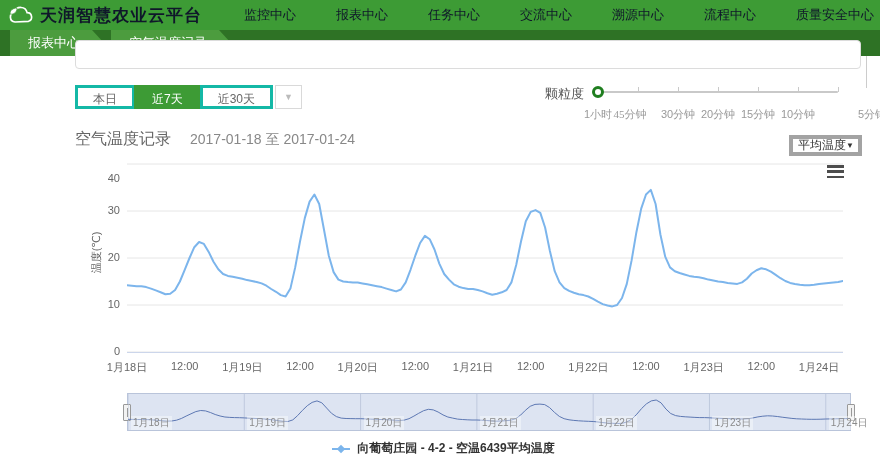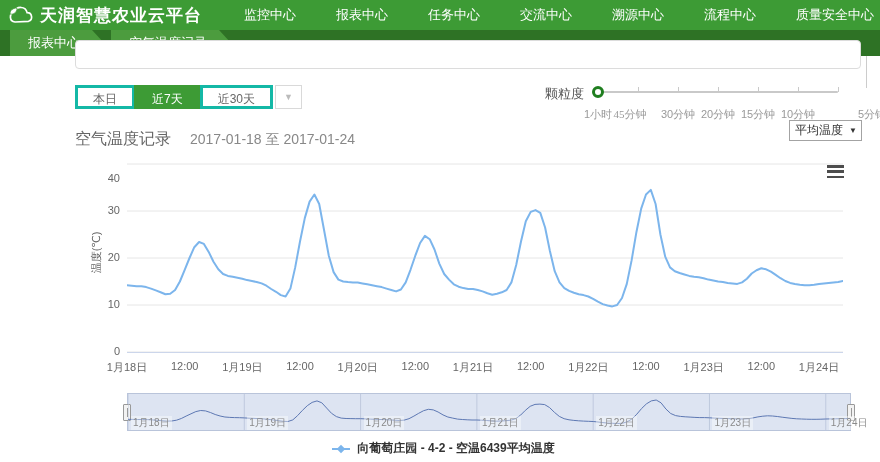--- a/index.html
+++ b/index.html
@@ -6,21 +6,21 @@
     --brand:#3d9b35; --crumb:#2e7225; --chev:#4c9c3e; --line:#7cb5ec;
     --navline:#5d78b3; --badge:#ea7480;
   }
   *{box-sizing:border-box;margin:0;padding:0;}
   html,body{width:880px;height:462px;overflow:hidden;background:#fff;
     font-family:"Liberation Sans","DejaVu Sans",sans-serif;}
   .stage{position:relative;width:880px;height:462px;background:#fff;}
 
   
   .topbar{position:absolute;left:0;top:0;width:880px;height:30px;background:var(--brand);
-    display:flex;align-items:center;color:#ffffff;}
+    display:flex;align-items:center;color:#0f172a;}
   .logo{display:flex;align-items:center;gap:6px;padding-left:8px;white-space:nowrap;}
   .logo-title{font-size:17px;font-weight:bold;letter-spacing:1px;}
   .mainnav{display:flex;align-items:center;margin-left:22px;flex:1;}
   .mainnav .nav-item{font-size:13px;padding:0 20px;line-height:30px;cursor:pointer;white-space:nowrap;}
 
   
   .crumbbar{position:absolute;left:0;top:30px;width:880px;height:26px;background:var(--crumb);
     display:flex;align-items:center;gap:7px;padding-left:10px;}
   .crumb{background:var(--chev);color:#fff;font-size:13px;height:26px;line-height:26px;
     padding:0 24px 0 18px;clip-path:polygon(0 0,calc(100% - 12px) 0,100% 50%,calc(100% - 12px) 100%,0 100%);cursor:pointer;}
@@ -43,21 +43,21 @@
   .gran-label{position:absolute;left:0;top:3px;font-size:13px;color:#555;}
   .gran-track{position:absolute;left:53px;top:9px;width:240px;height:2px;background:#c9c9c9;border-radius:1px;cursor:pointer;}
   .gran-tick{position:absolute;top:-4px;width:1px;height:5px;background:#c9c9c9;}
   .gran-handle{position:absolute;left:-6px;top:-5px;width:12px;height:12px;border-radius:50%;
     background:#fff;border:3px solid #1f7e1f;cursor:pointer;}
   .gran-lab{position:absolute;top:16px;font-size:11px;color:#999;transform:translateX(-50%);white-space:nowrap;}
 
   
   .rpt-title{position:absolute;left:75px;top:129px;font-size:16px;color:#666;}
   .rpt-date{position:absolute;left:190px;top:131px;font-size:14px;color:#888;}
-  .series-select{position:absolute;left:789px;top:120px;width:73px;height:21px;border:1px solid #a3a3a3;
+  .series-select{position:absolute;left:789px;top:135px;width:73px;height:21px;border:4px solid #a3a3a3;
     background:#fff;font-size:12px;color:#333;display:flex;align-items:center;justify-content:space-between;
     padding:0 4px 0 5px;cursor:pointer;}
   .series-select .caret{font-size:8px;color:#333;}
 
   
   .chart{position:absolute;left:0;top:155px;width:880px;height:230px;}
   .ylab{position:absolute;width:34px;text-align:right;font-size:11px;color:#666;}
   .xlab{position:absolute;top:205px;transform:translateX(-50%);font-size:11px;color:#666;white-space:nowrap;}
   .ytitle{position:absolute;left:66px;top:90px;width:60px;text-align:center;font-size:11px;color:#666;
     transform:rotate(-90deg);transform-origin:center;}

